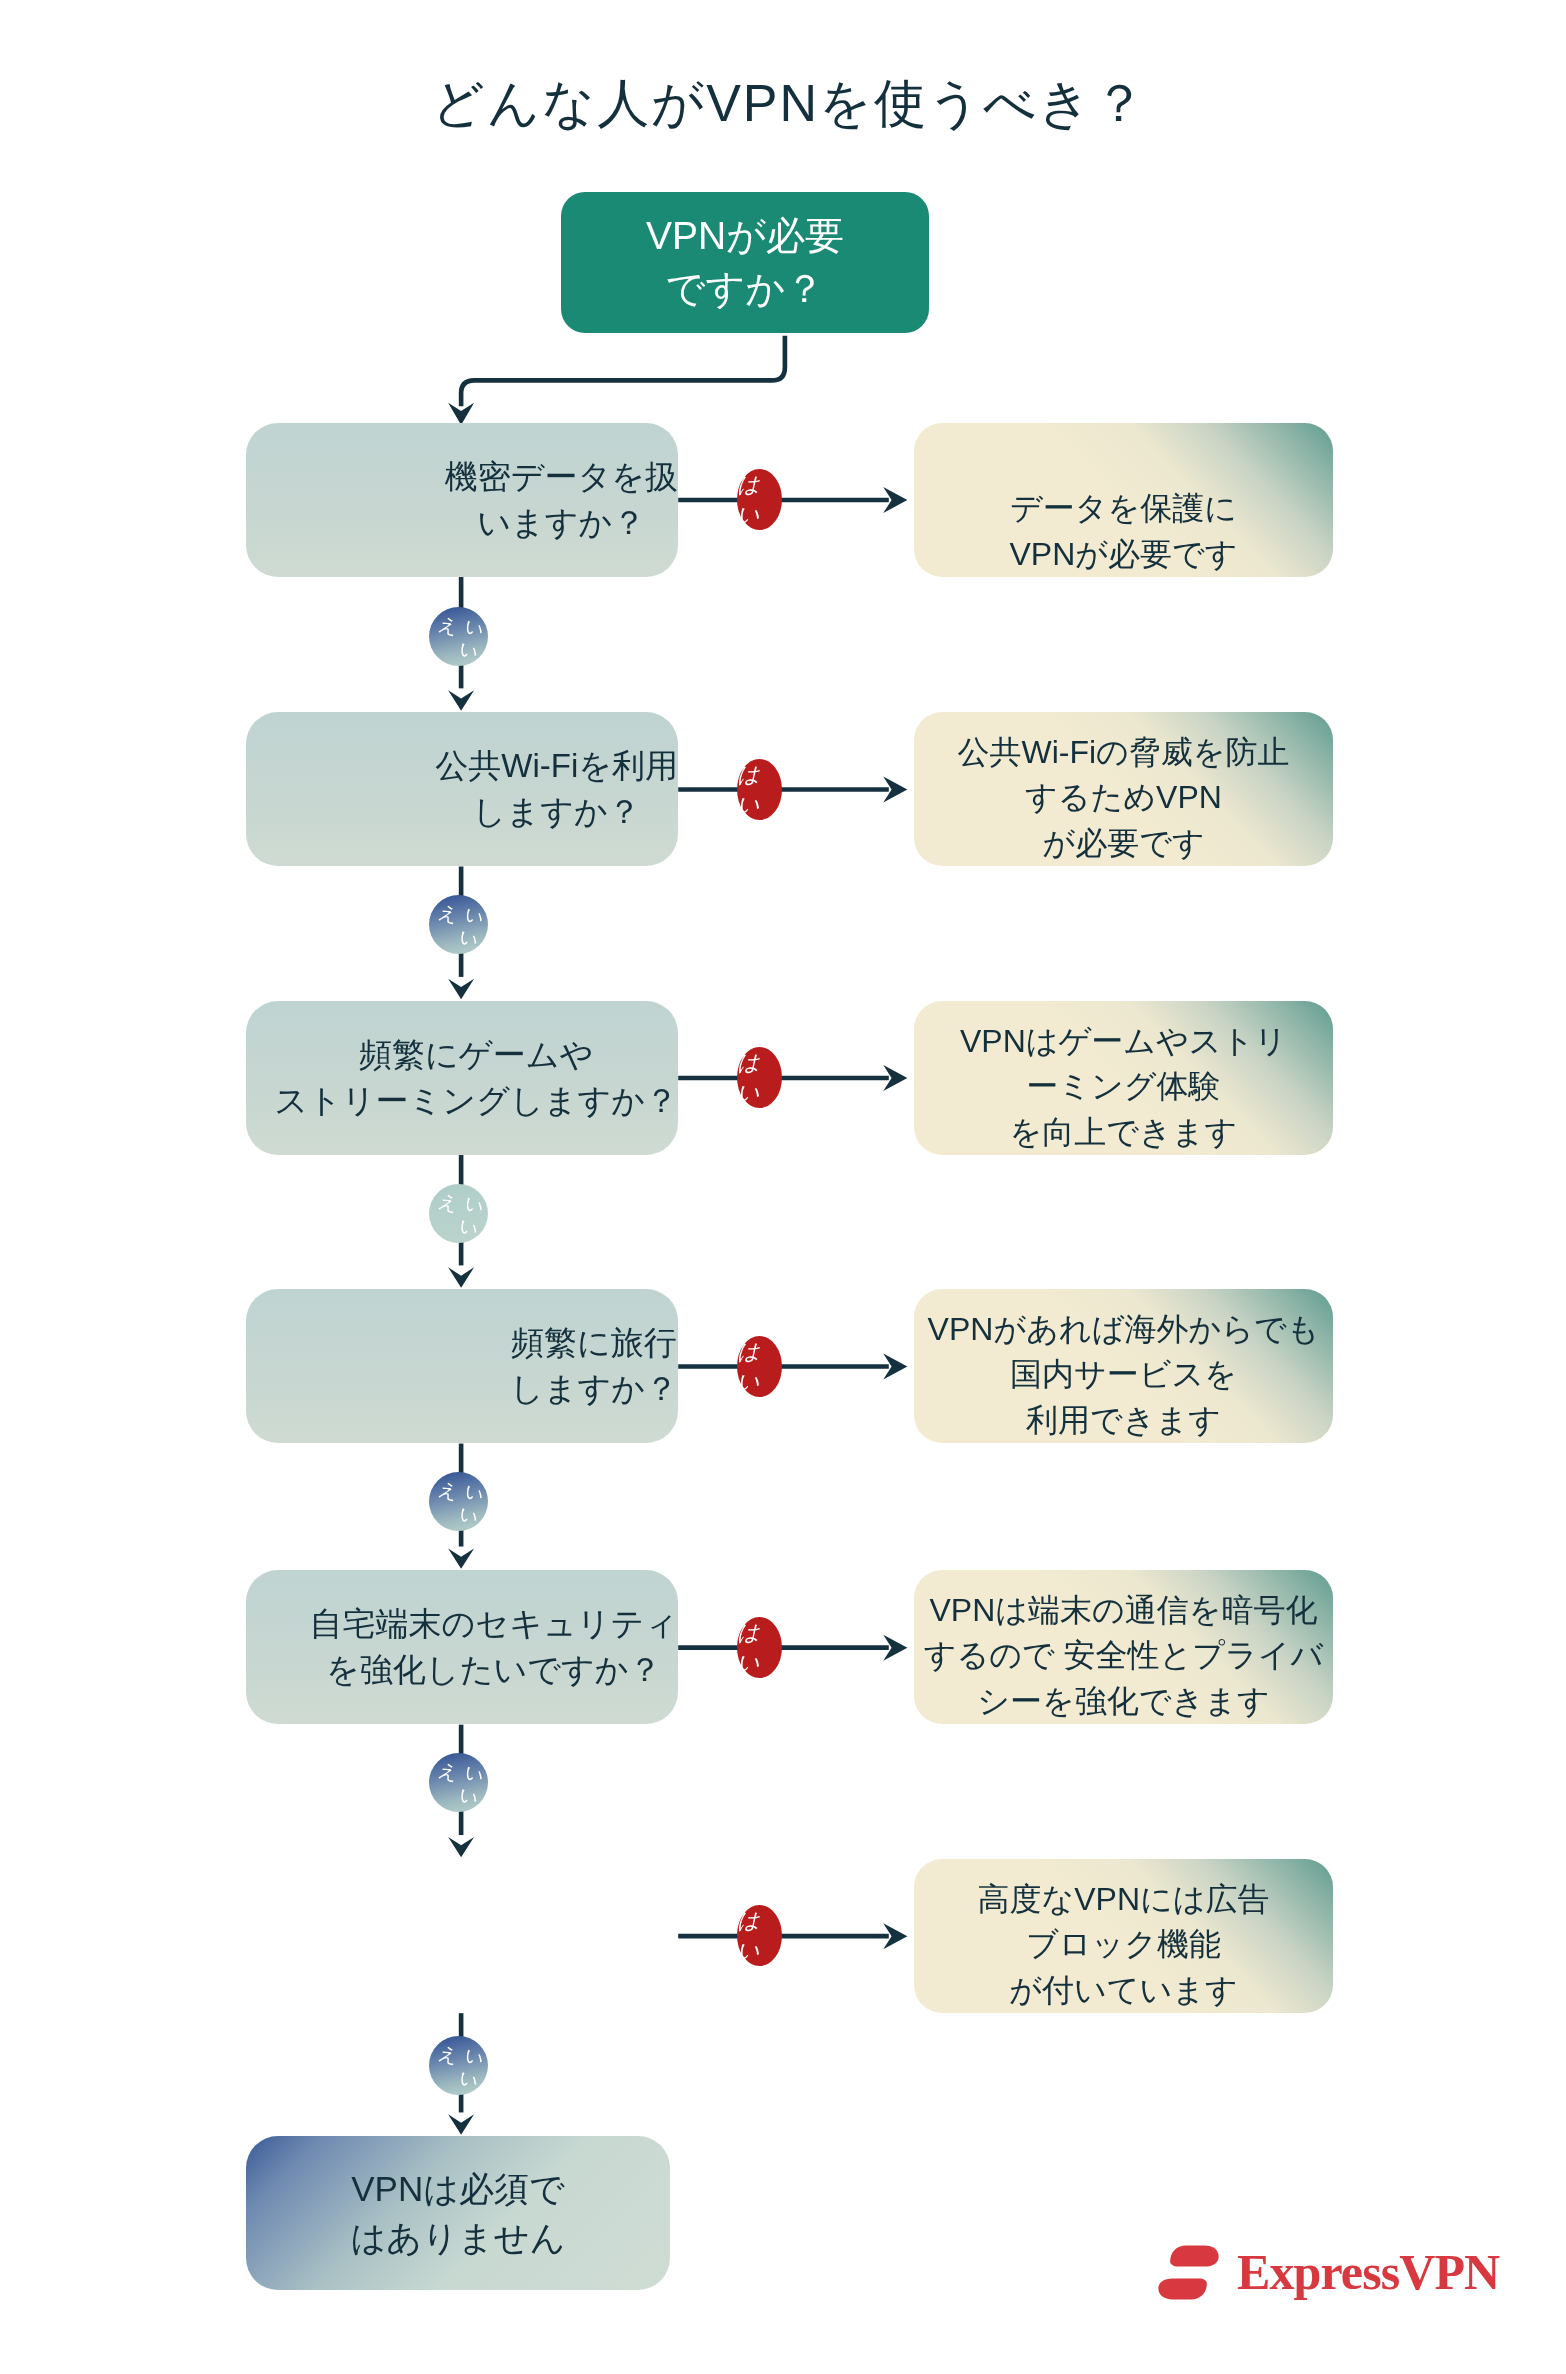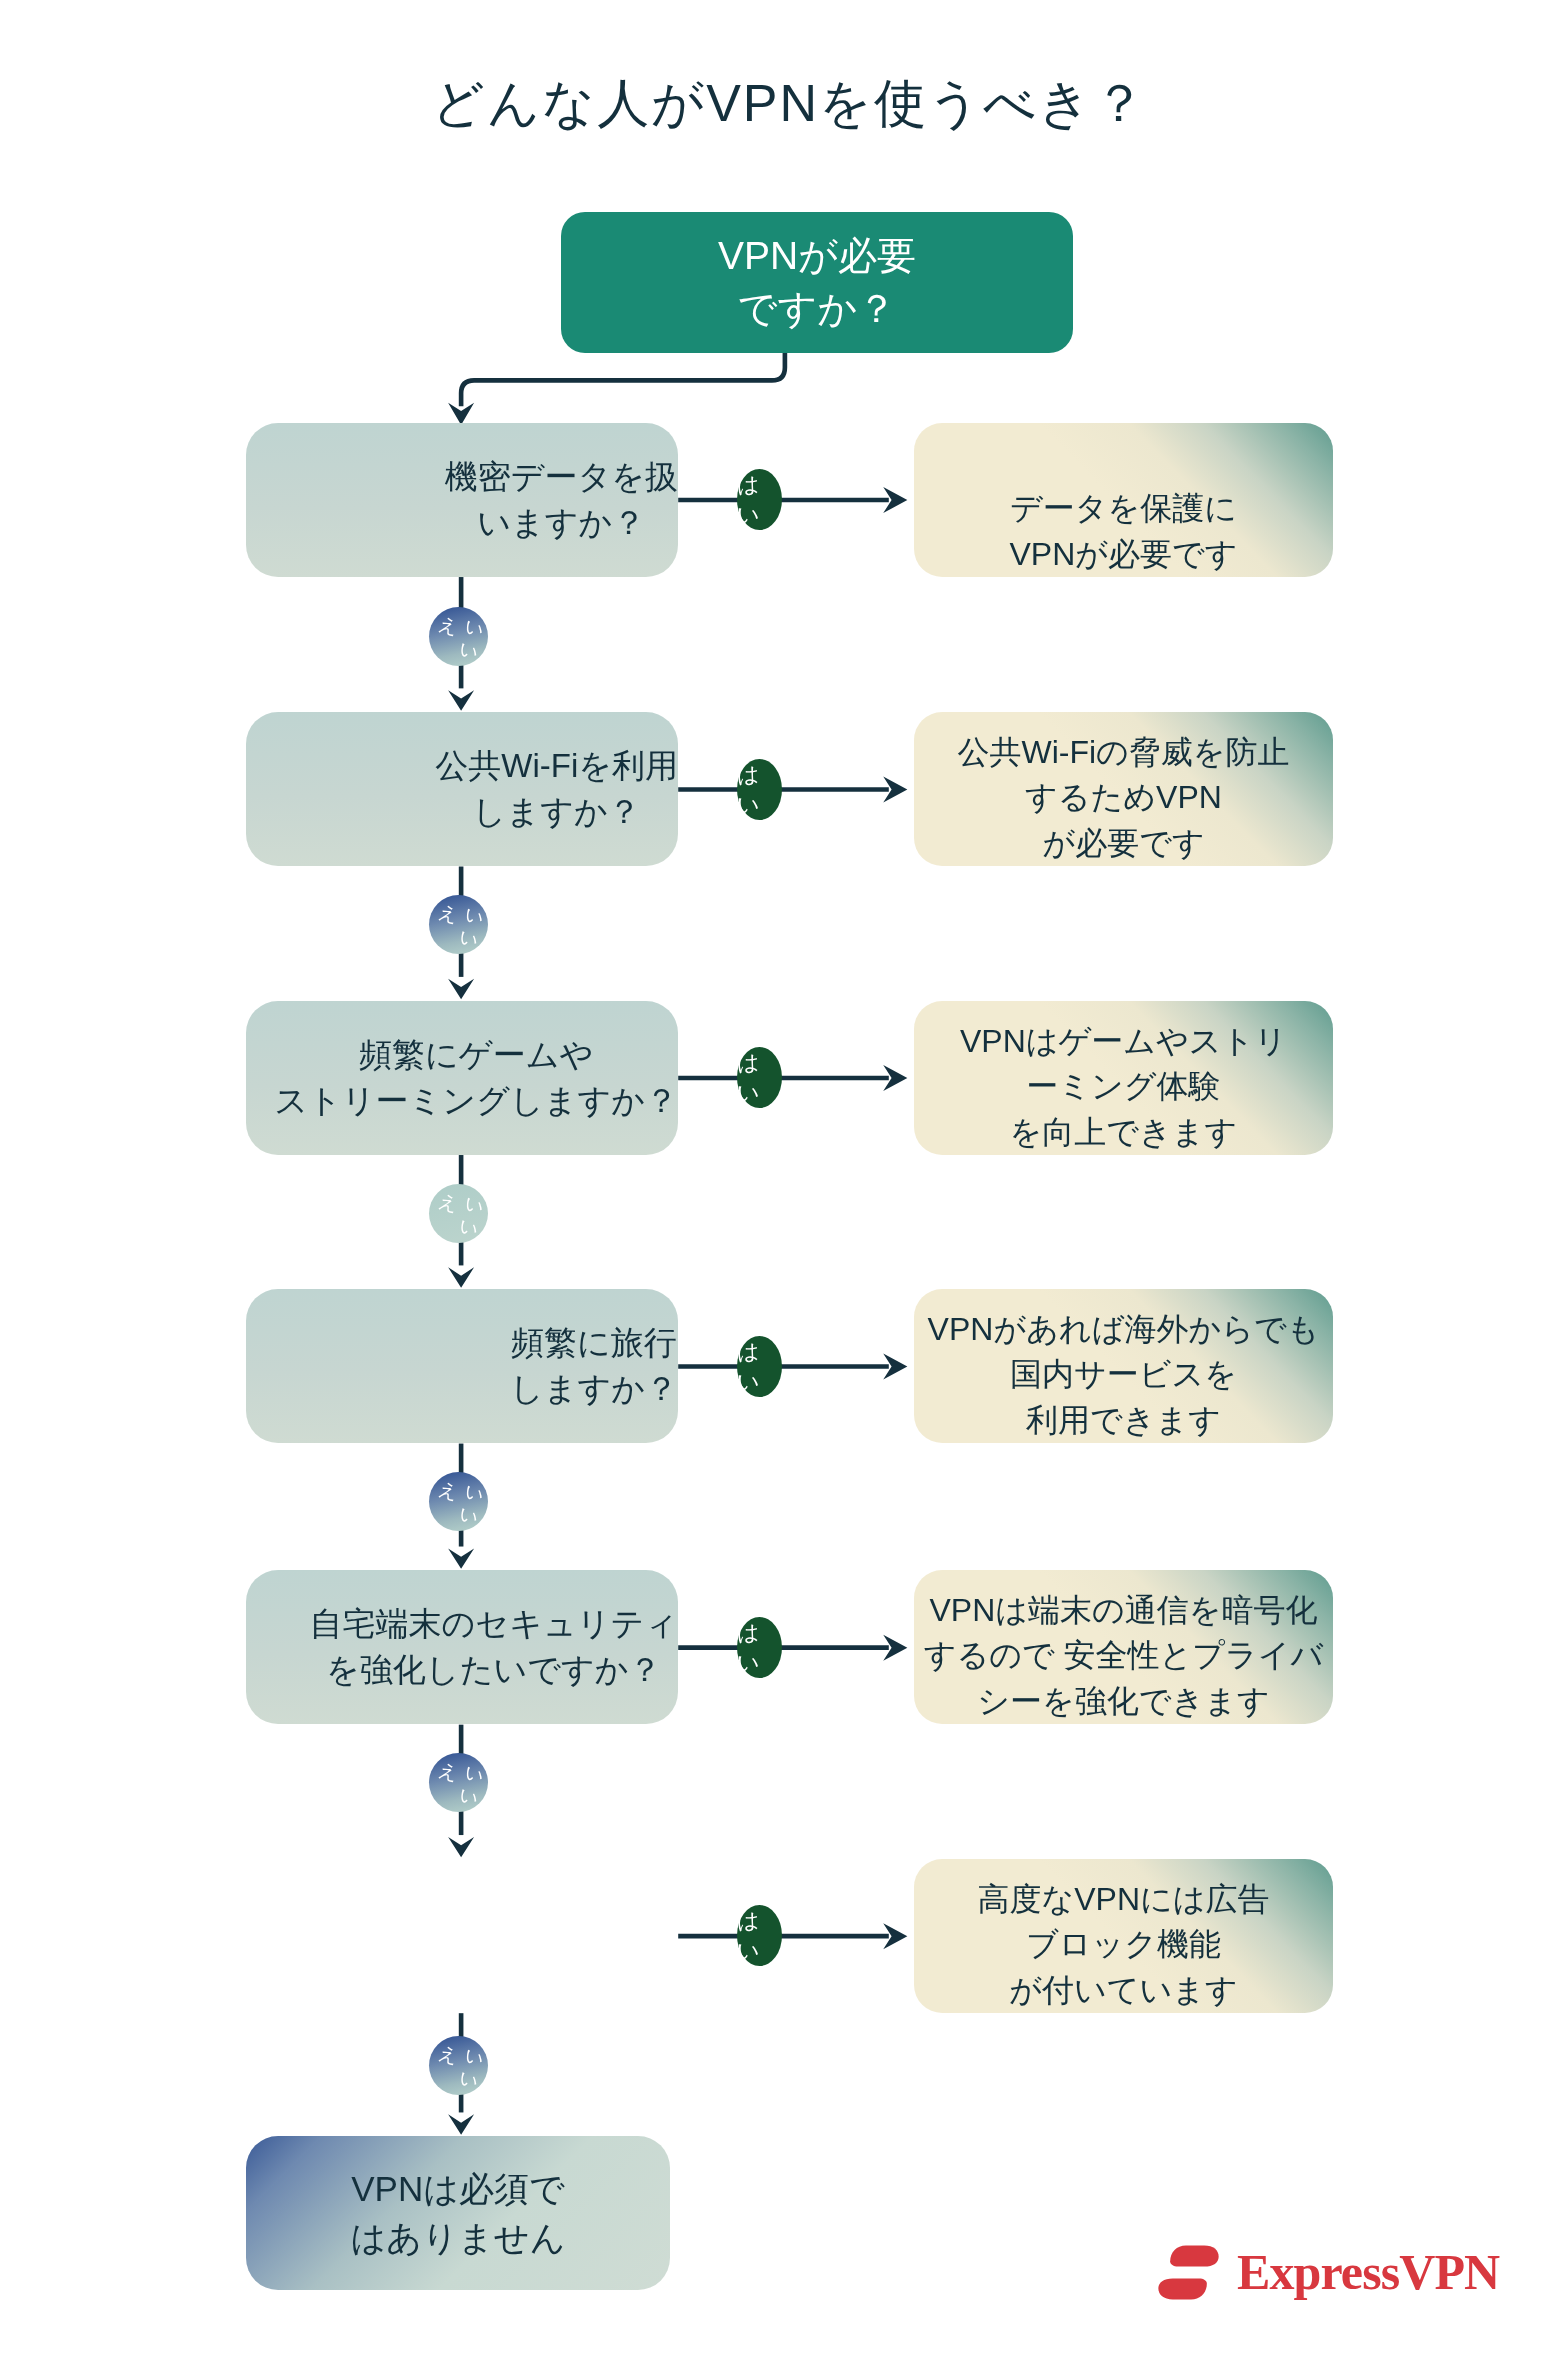--- a/index.html
+++ b/index.html
@@ -6,42 +6,42 @@
   .canvas {
     position:relative; width:1567px; height:2375px; background:#ffffff;
     font-family:"Liberation Sans", sans-serif; overflow:hidden; margin:0 auto;
   }
   .title {
     position:absolute; top:63px; left:0; width:100%;
     text-align:center; font-size:52px; font-weight:500;
     color:#14303d; letter-spacing:1.9px; margin:6px;
   }
   .start-box {
-    position:absolute; left:561px; top:212px; width:512px; height:141px;
+    position:absolute; left:561px; top:192px; width:368px; height:141px;
     background:#1a8a74; border-radius:24px;
     display:flex; align-items:center; justify-content:center;
     color:#ffffff; font-size:39px; line-height:1.35; text-align:center;
   }
   .q-box {
     position:absolute; left:246px; width:432px; height:154px; border-radius:32px;
     background:linear-gradient(180deg,#bfd4d1 0%, #c7d6d1 55%, #cfdbd2 100%);
     display:flex; align-items:center; justify-content:flex-end;
     color:#14303d; font-size:33px; line-height:1.4; text-align:center;
   }
   .a-box {
     position:absolute; left:914px; width:419px; height:154px; border-radius:28px;
     background:linear-gradient(226deg,#5f9c8f 0%, #8ab3a6 9%, #c9d4c5 23%, #ece7cf 36%, #f2ebd2 52%, #f2ebd2 100%);
     display:flex; align-items:flex-end; justify-content:center;
     color:#14303d; font-size:32px; line-height:1.42; text-align:center;
   }
   .pre { white-space:pre-line; }
   .yes-pill {
     position:absolute; left:737px; width:45px; height:61px; border-radius:50%;
-    background:#14532d; color:#ffffff; font-size:22px;
-    display:flex; align-items:center; justify-content:center;
+    background:#b91c1c; color:#ffffff; font-size:22px;
+    display:flex; align-items:center; justify-content:center;font-style:italic;
   }
   .no-circle {
     position:absolute; left:429px; width:59px; height:59px; border-radius:50%;
     background:linear-gradient(168deg,#3a5a97 8%, #6d89af 42%, #9db9bf 74%, #b3cfca 96%);
     color:#ffffff; display:flex; align-items:center; justify-content:center;
   }
   .no-circle.light { background:linear-gradient(168deg,#aecdc8 0%, #bcd4cd 100%); }
   .no-text {
     writing-mode:vertical-rl; transform:rotate(14deg);
     font-size:18.6px; letter-spacing:1.9px;

